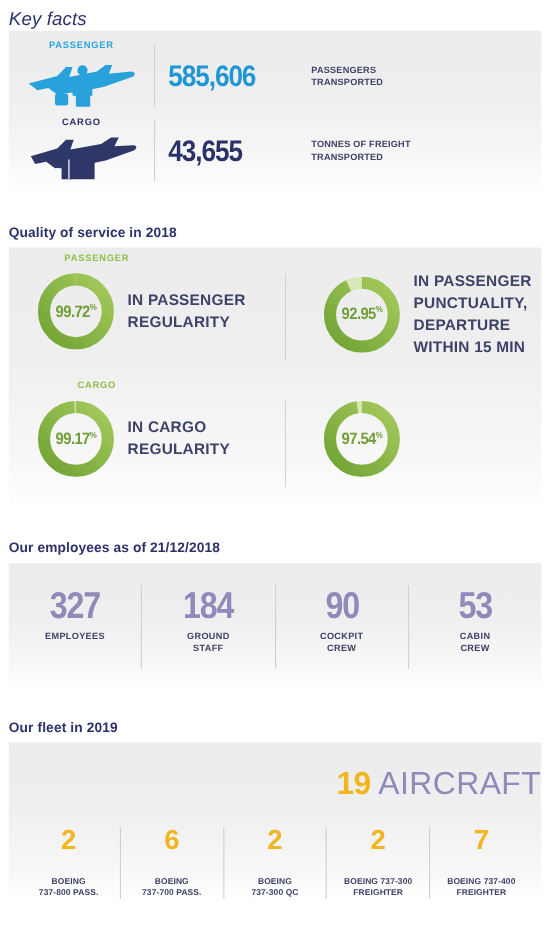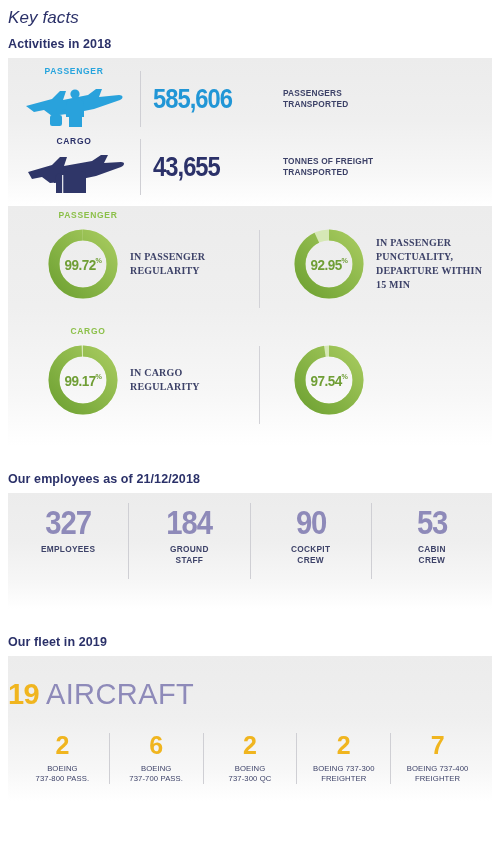--- a/index.html
+++ b/index.html
@@ -105,21 +105,21 @@
     position: absolute;
     top: 0; left: 32px;
     width: 96px;
     text-align: center;
     font-size: 8.5px;
     font-weight: bold;
     letter-spacing: .7px;
     color: #8cc04a;
   }
   .q-half { position: absolute; top: 17px; display: flex; align-items: center; gap: 10px; }
-  .q-half.left { left: 38px; }
+  .q-half.left { left: 24px; }
   .q-half.right { left: 284px; }
   .q-divider {
     position: absolute;
     left: 251px;
     top: 20px;
     width: 1px;
     height: 78px;
     background: #d2d2d7;
   }
 
@@ -134,31 +134,30 @@
     font-family: "Liberation Sans Narrow", "Liberation Sans", sans-serif;
     font-weight: bold;
     font-size: 15px;
     color: #6f9e35;
     letter-spacing: -.6px;
     transform: scaleX(.9);
   }
   .donut .val sup { font-size: 8px; top: -.5em; position: relative; }
 
   .q-text {
-    font-size: 10px;
+    font-size: 14px;
     line-height: 1.42;
     font-weight: bold;
     color: #3d4268;
     letter-spacing: .2px;
     max-width: 150px;
-    font-family: Liberation Serif, serif;
-  }
-
-  
-  .employees { height: 116px; display: flex; padding-top: 10px; }
+  }
+
+  
+  .employees { height: 116px; display: flex; padding-top: 20px; }
   .emp-cell {
     flex: 1;
     text-align: center;
     border-left: 1px solid #cfcfd4;
     padding-top: 2px;
     height: 76px;
   }
   .emp-cell:first-child { border-left: none; }
   .emp-num {
     font-family: "Liberation Sans Narrow", "Liberation Sans", sans-serif;
@@ -174,21 +173,21 @@
     font-size: 8.3px;
     line-height: 1.3;
     font-weight: bold;
     color: #3d4268;
     letter-spacing: .3px;
   }
 
   
   .fleet { height: 145px; }
   .fleet-hero {
-    text-align: left;
+    text-align: right;
     padding-top: 22px;
     font-size: 29px;
     letter-spacing: .4px;
     white-space: nowrap;
   }
   .fleet-hero .cnt {
     font-weight: bold;
     color: #f0b51f;
     font-family: "Liberation Sans Narrow", "Liberation Sans", sans-serif;
     letter-spacing: -.6px;
@@ -204,38 +203,37 @@
   }
   .fleet-cell:first-child { border-left: none; }
   .fleet-num {
     font-family: "Liberation Sans Narrow", "Liberation Sans", sans-serif;
     font-weight: bold;
     font-size: 25px;
     color: #f0b51f;
     line-height: 1;
   }
   .fleet-lbl {
-    margin-top: 6px;
+    margin-top: 20px;
     font-size: 7.7px;
     line-height: 1.32;
-    font-weight: normal;
+    font-weight: bold;
     color: #3d4268;
     letter-spacing: .1px;
   }
 
   .icon-svg { display: block; }
 </style>
 </head>
 <body>
 
 <div class="page">
 
   <div class="main-title">Key facts</div>
 
-  <div class="section-title">Activities in 2018</div>
 
   <div class="panel activities">
 
     <div class="act-row pass">
       <div class="icon-cell">
         <div class="grp-label blue">PASSENGER</div>
         <svg class="icon-svg" width="104" height="44" viewBox="0 0 104 44">
           <g fill="#29a2dc">
             <path d="M4 20 L30 13 L38 5 L44 5 L41 14 L66 9 L74 3 L80 3 L77 11 L97 9 C101 9 102 12 98 14 L72 23 L52 27 L30 30 L22 24 L12 26 Z"></path>
             <path d="M40 24 L58 21 L54 31 L46 31 Z"></path>
@@ -267,20 +265,21 @@
           </g>
         </svg>
       </div>
       <div class="stat-cell wide">
         <div class="stat-num navy act-n1">43,655</div>
         <div class="stat-lbl">TONNES OF FREIGHT<br>TRANSPORTED</div>
       </div>
     </div>
   </div>
 
+  <div class="section-title" style="padding-top:28px">Quality of service in 2018</div>
 
   <div class="panel quality">
 
     <div class="q-block b1">
       <div class="q-label">PASSENGER</div>
       <div class="q-divider"></div>
 
       <div class="q-half left">
         <div class="donut">
           <svg width="74" height="74" viewBox="0 0 74 74">

